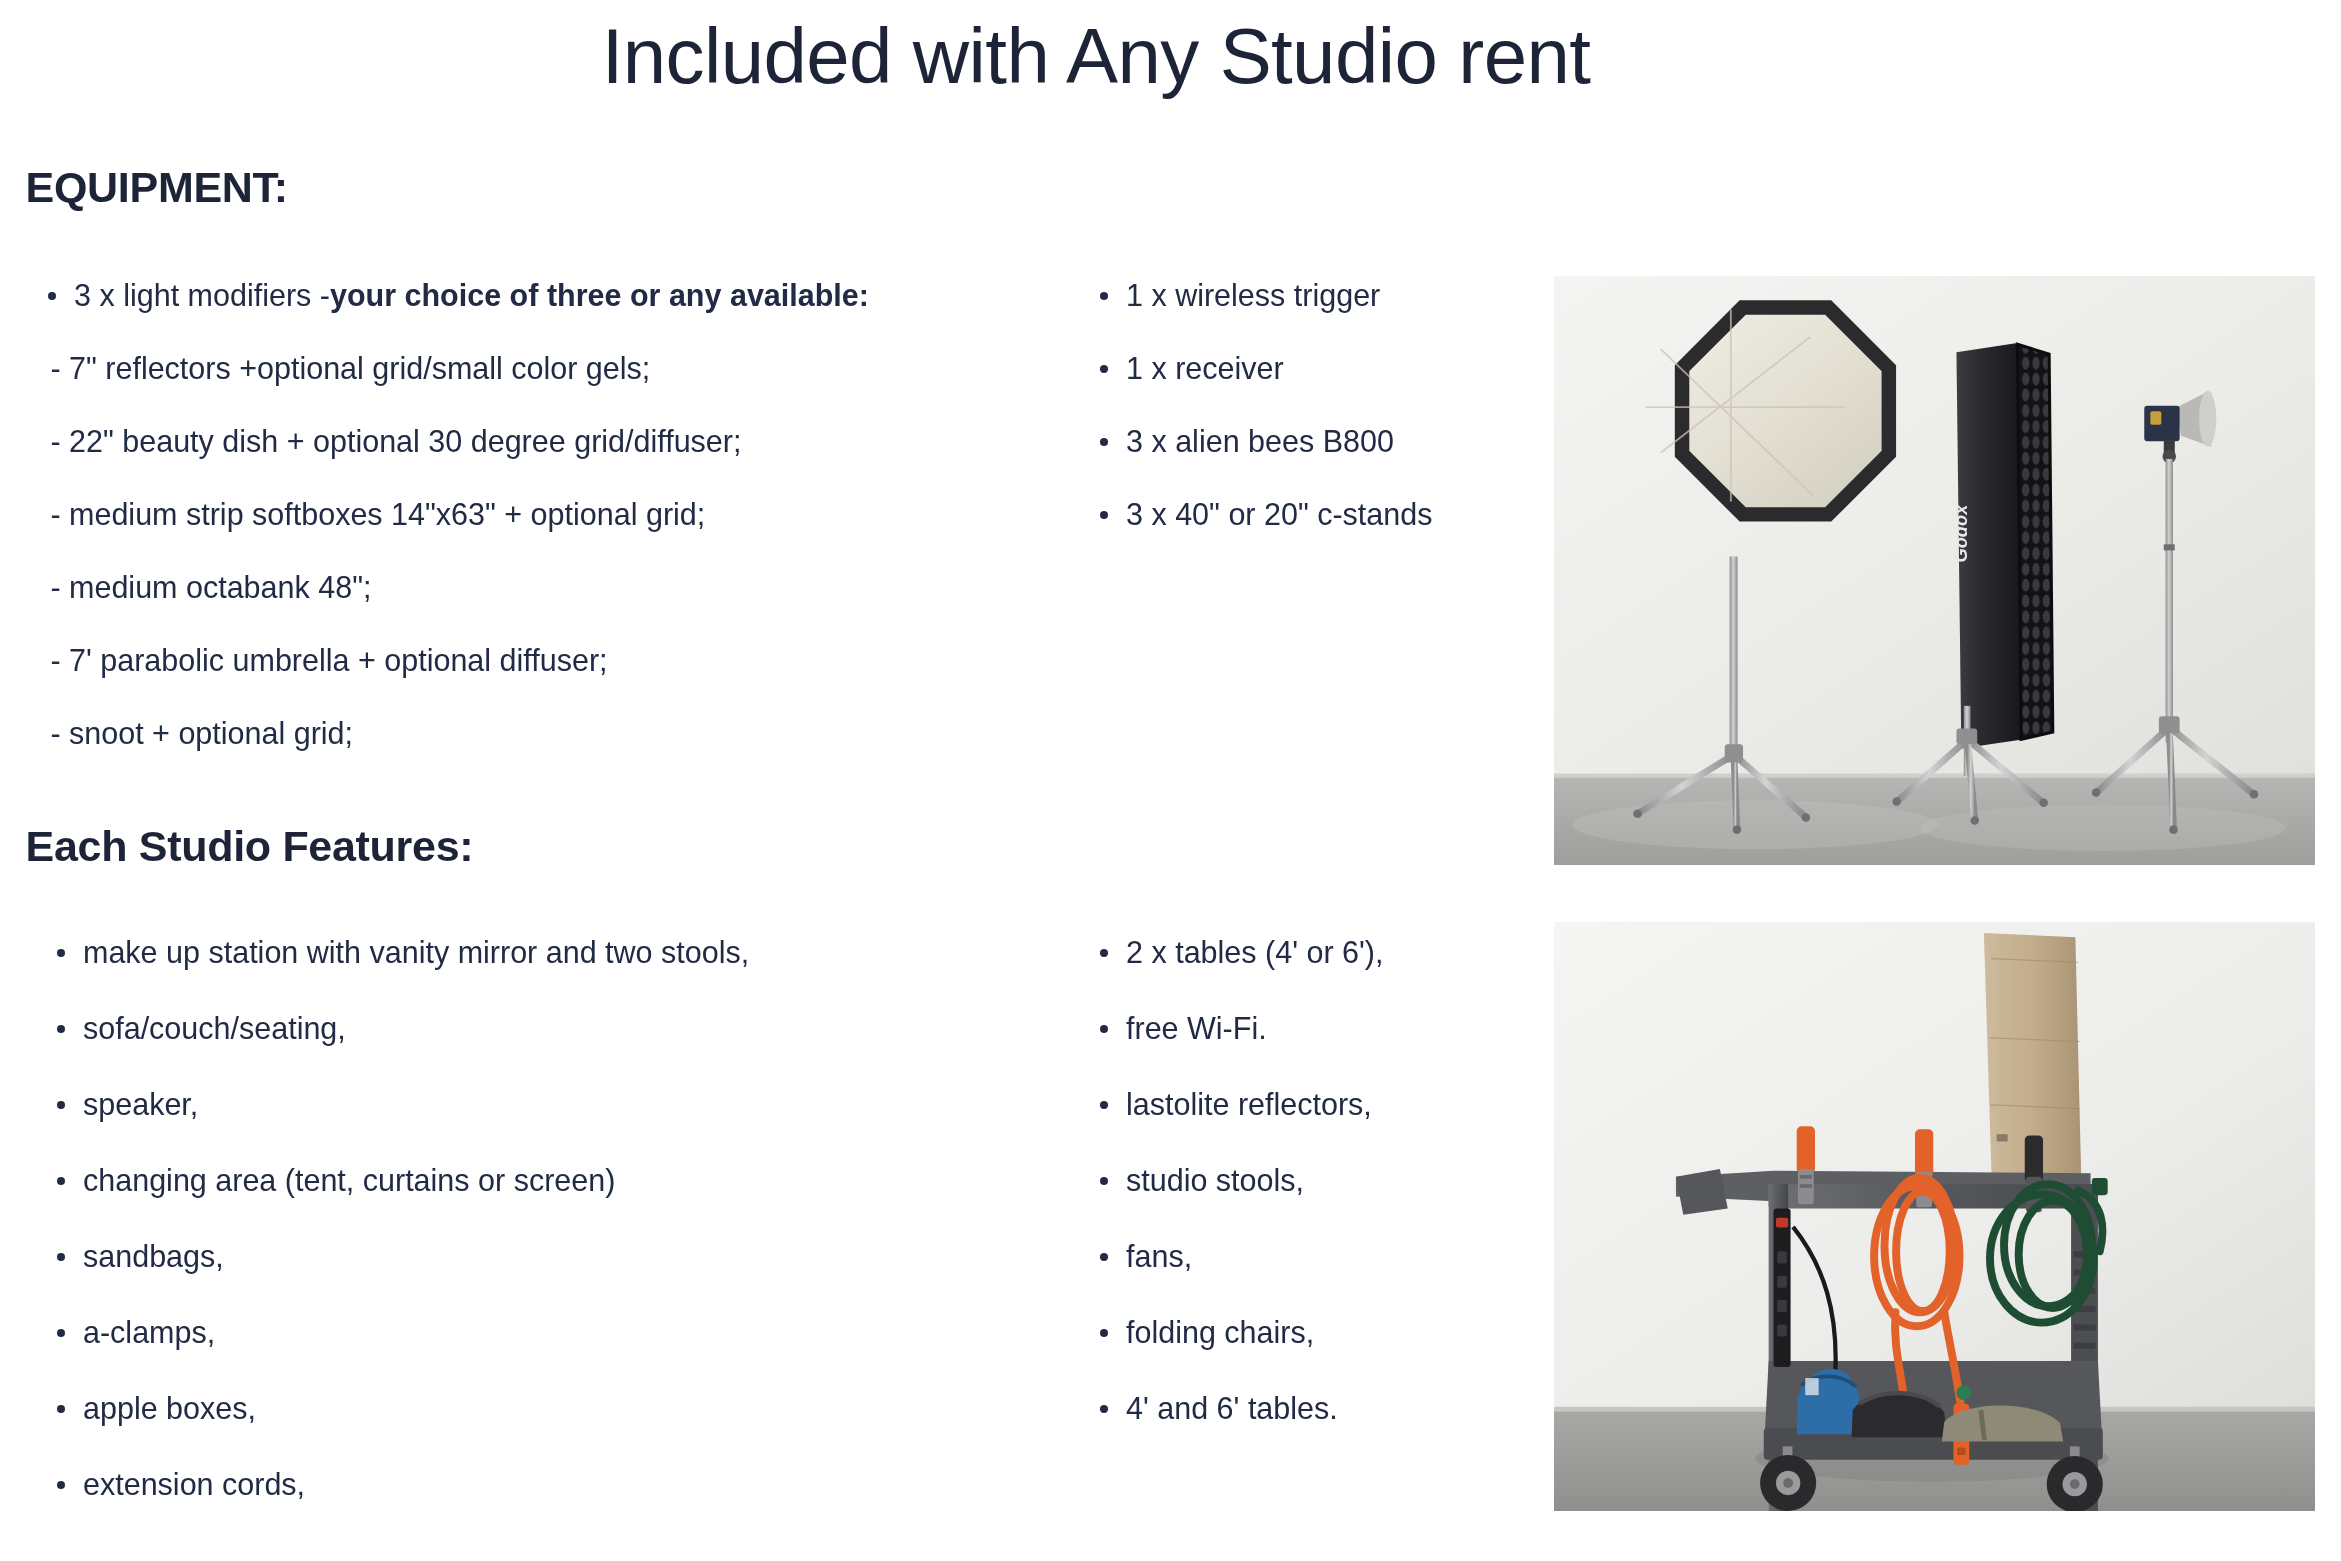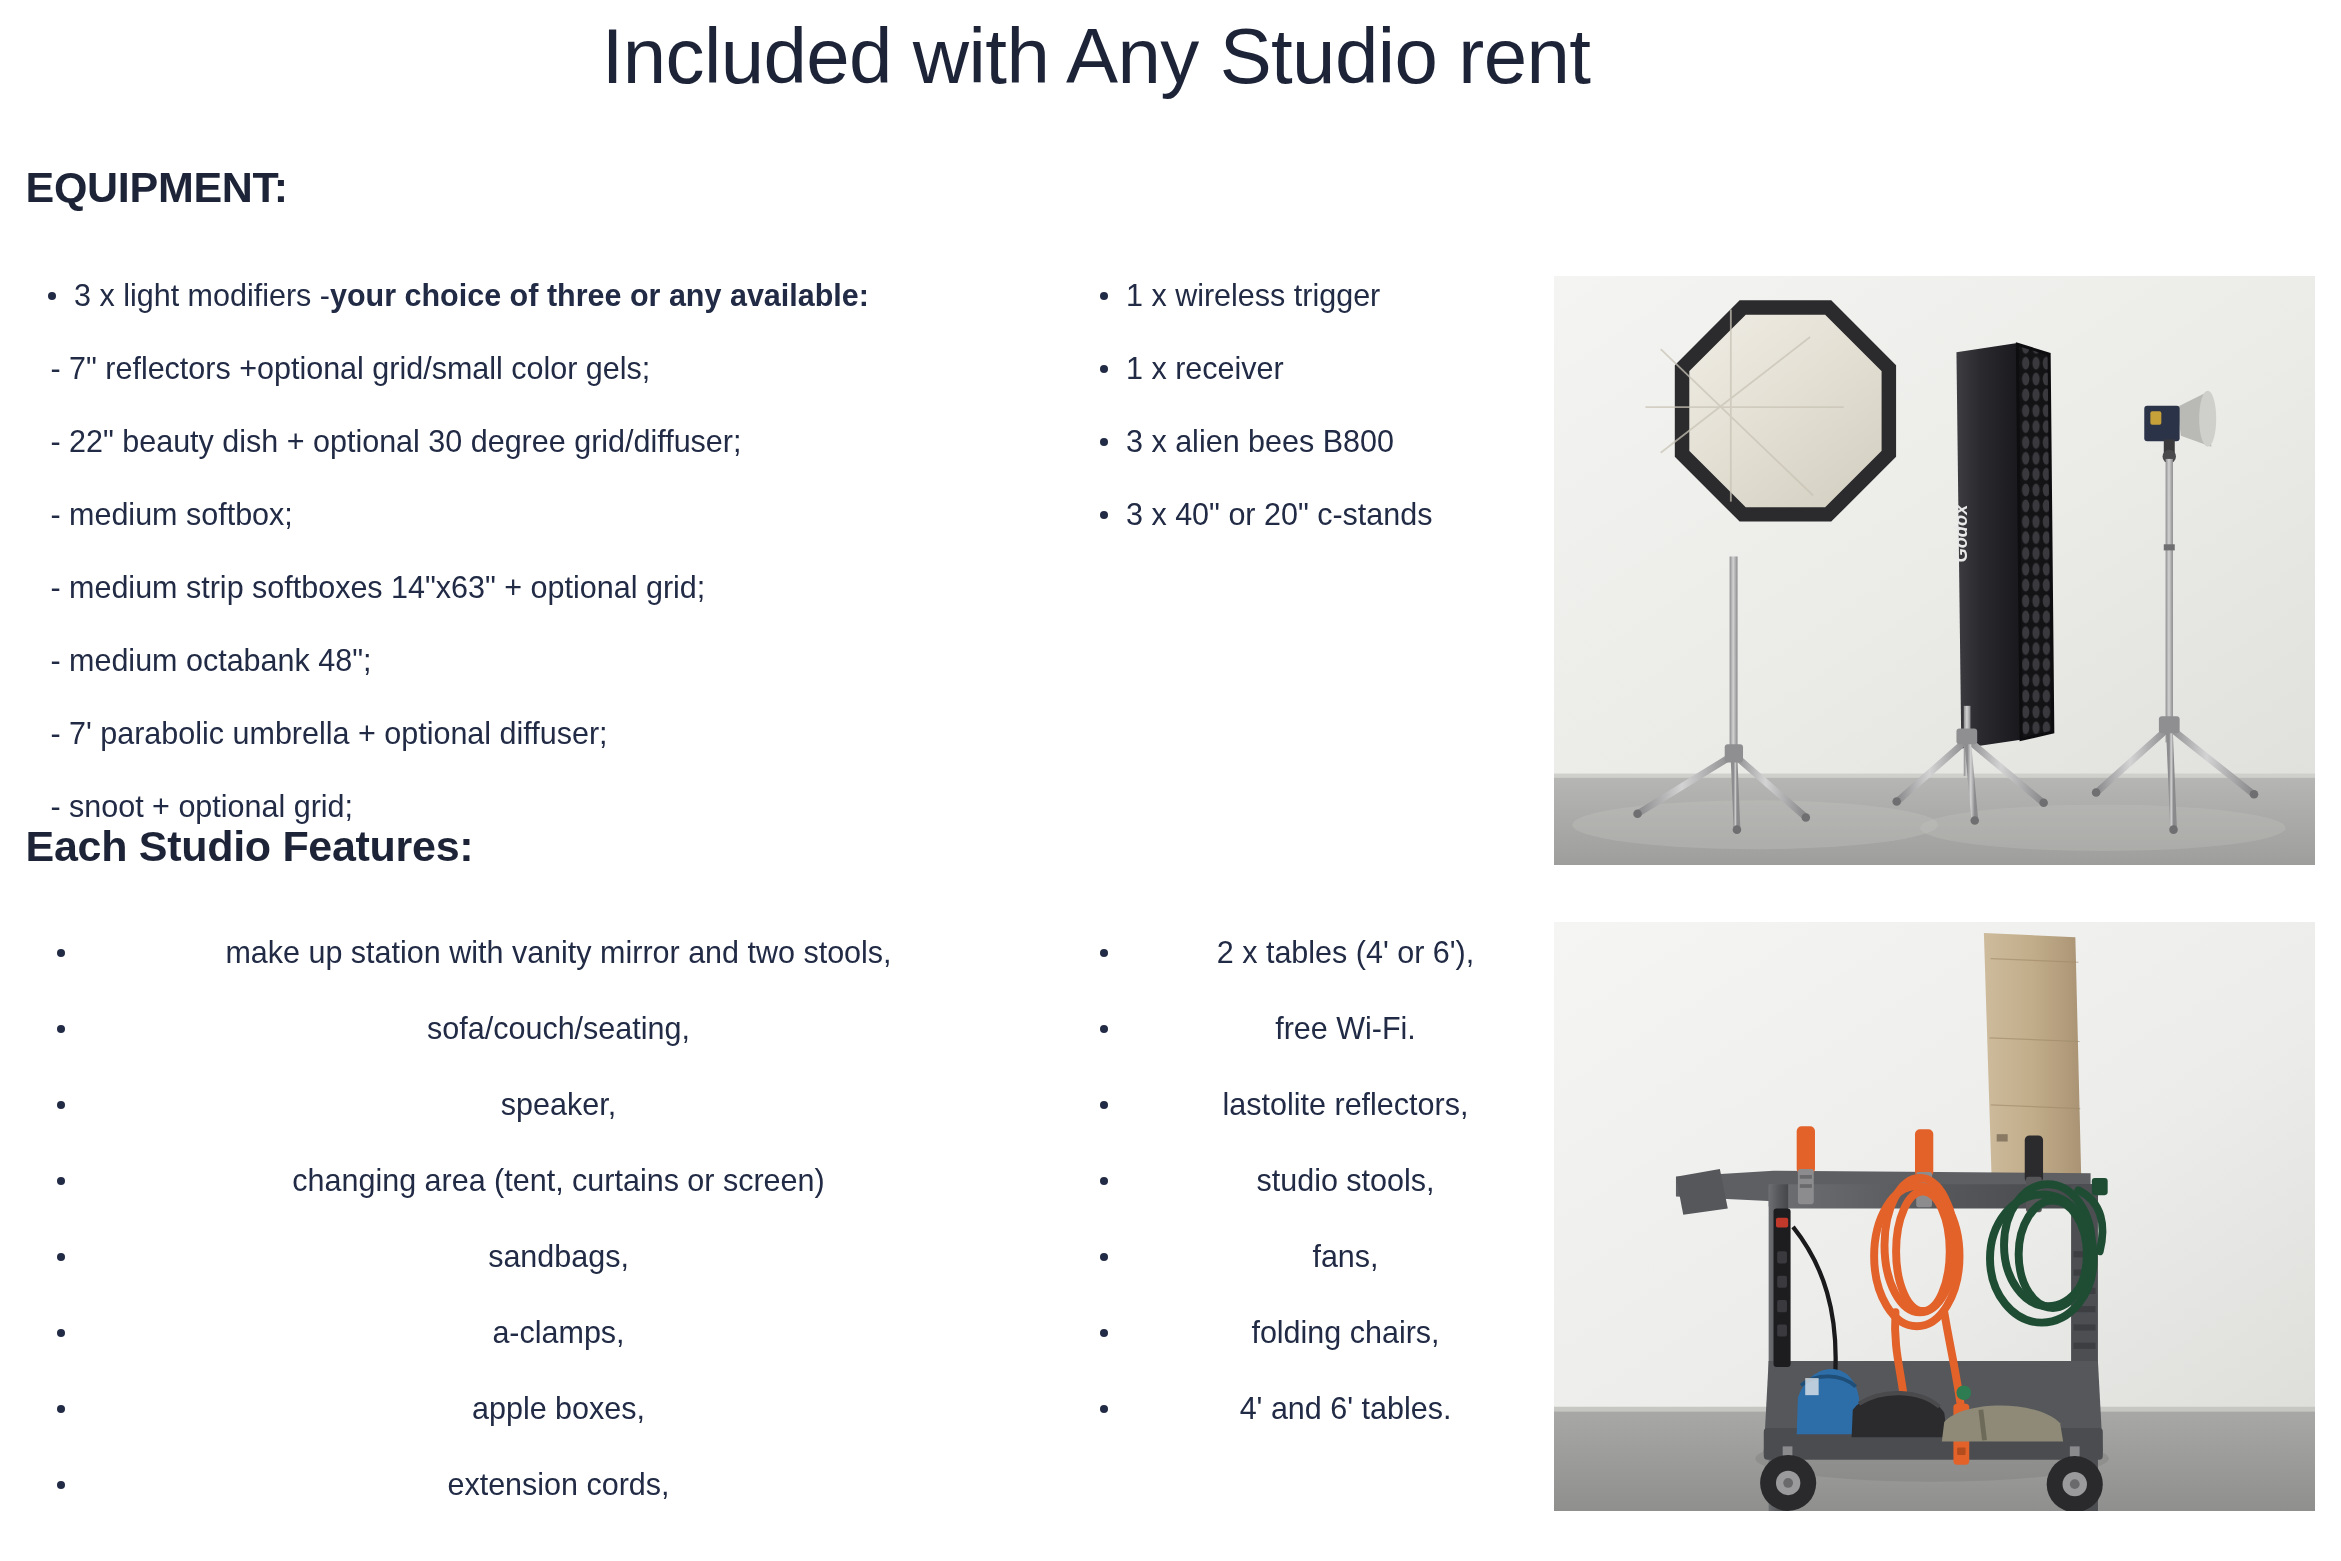--- a/index.html
+++ b/index.html
@@ -70,21 +70,21 @@
     width: 8px;
     height: 8px;
     border-radius: 50%;
     background: #222b45;
   }
   .row.dashed { padding-left: 13.4px; }
   .row .bold { font-weight: bold; }
 
   
   #features-col-left .row,
-  #features-col-right .row { margin-bottom: 37px; text-align: center; }
+  #features-col-right .row { margin-bottom: 37px; }
 
   
   .photo {
     position: absolute;
     overflow: hidden;
     background: #efefed;
   }
   #photo-lighting-gear { left: 1554px; top: 276px;  width: 761px; height: 589px; }
   #photo-utility-cart  { left: 1554px; top: 922px; width: 761px; height: 589px; }
 
@@ -94,21 +94,20 @@
 <body>
 
 <div class="page-title">Included with Any Studio rent</div>
 
 <div class="section-heading" id="equipment-heading">EQUIPMENT:</div>
 
 <div class="col" id="equipment-col-left">
   <div class="row bulleted"><span>3 x light modifiers -</span><span class="bold">your choice of three or any available:</span></div>
   <div class="row dashed">- 7" reflectors +optional grid/small color gels;</div>
   <div class="row dashed">- 22" beauty dish + optional 30 degree grid/diffuser;</div>
-  <div class="row dashed">- medium softbox;</div>
   <div class="row dashed">- medium strip softboxes 14"x63" + optional grid;</div>
   <div class="row dashed">- medium octabank 48";</div>
   <div class="row dashed">- 7' parabolic umbrella + optional diffuser;</div>
   <div class="row dashed">- snoot + optional grid;</div>
 </div>
 
 <div class="col" id="equipment-col-right">
   <div class="row bulleted">1 x wireless trigger</div>
   <div class="row bulleted">1 x receiver</div>
   <div class="row bulleted">3 x alien bees B800</div>

